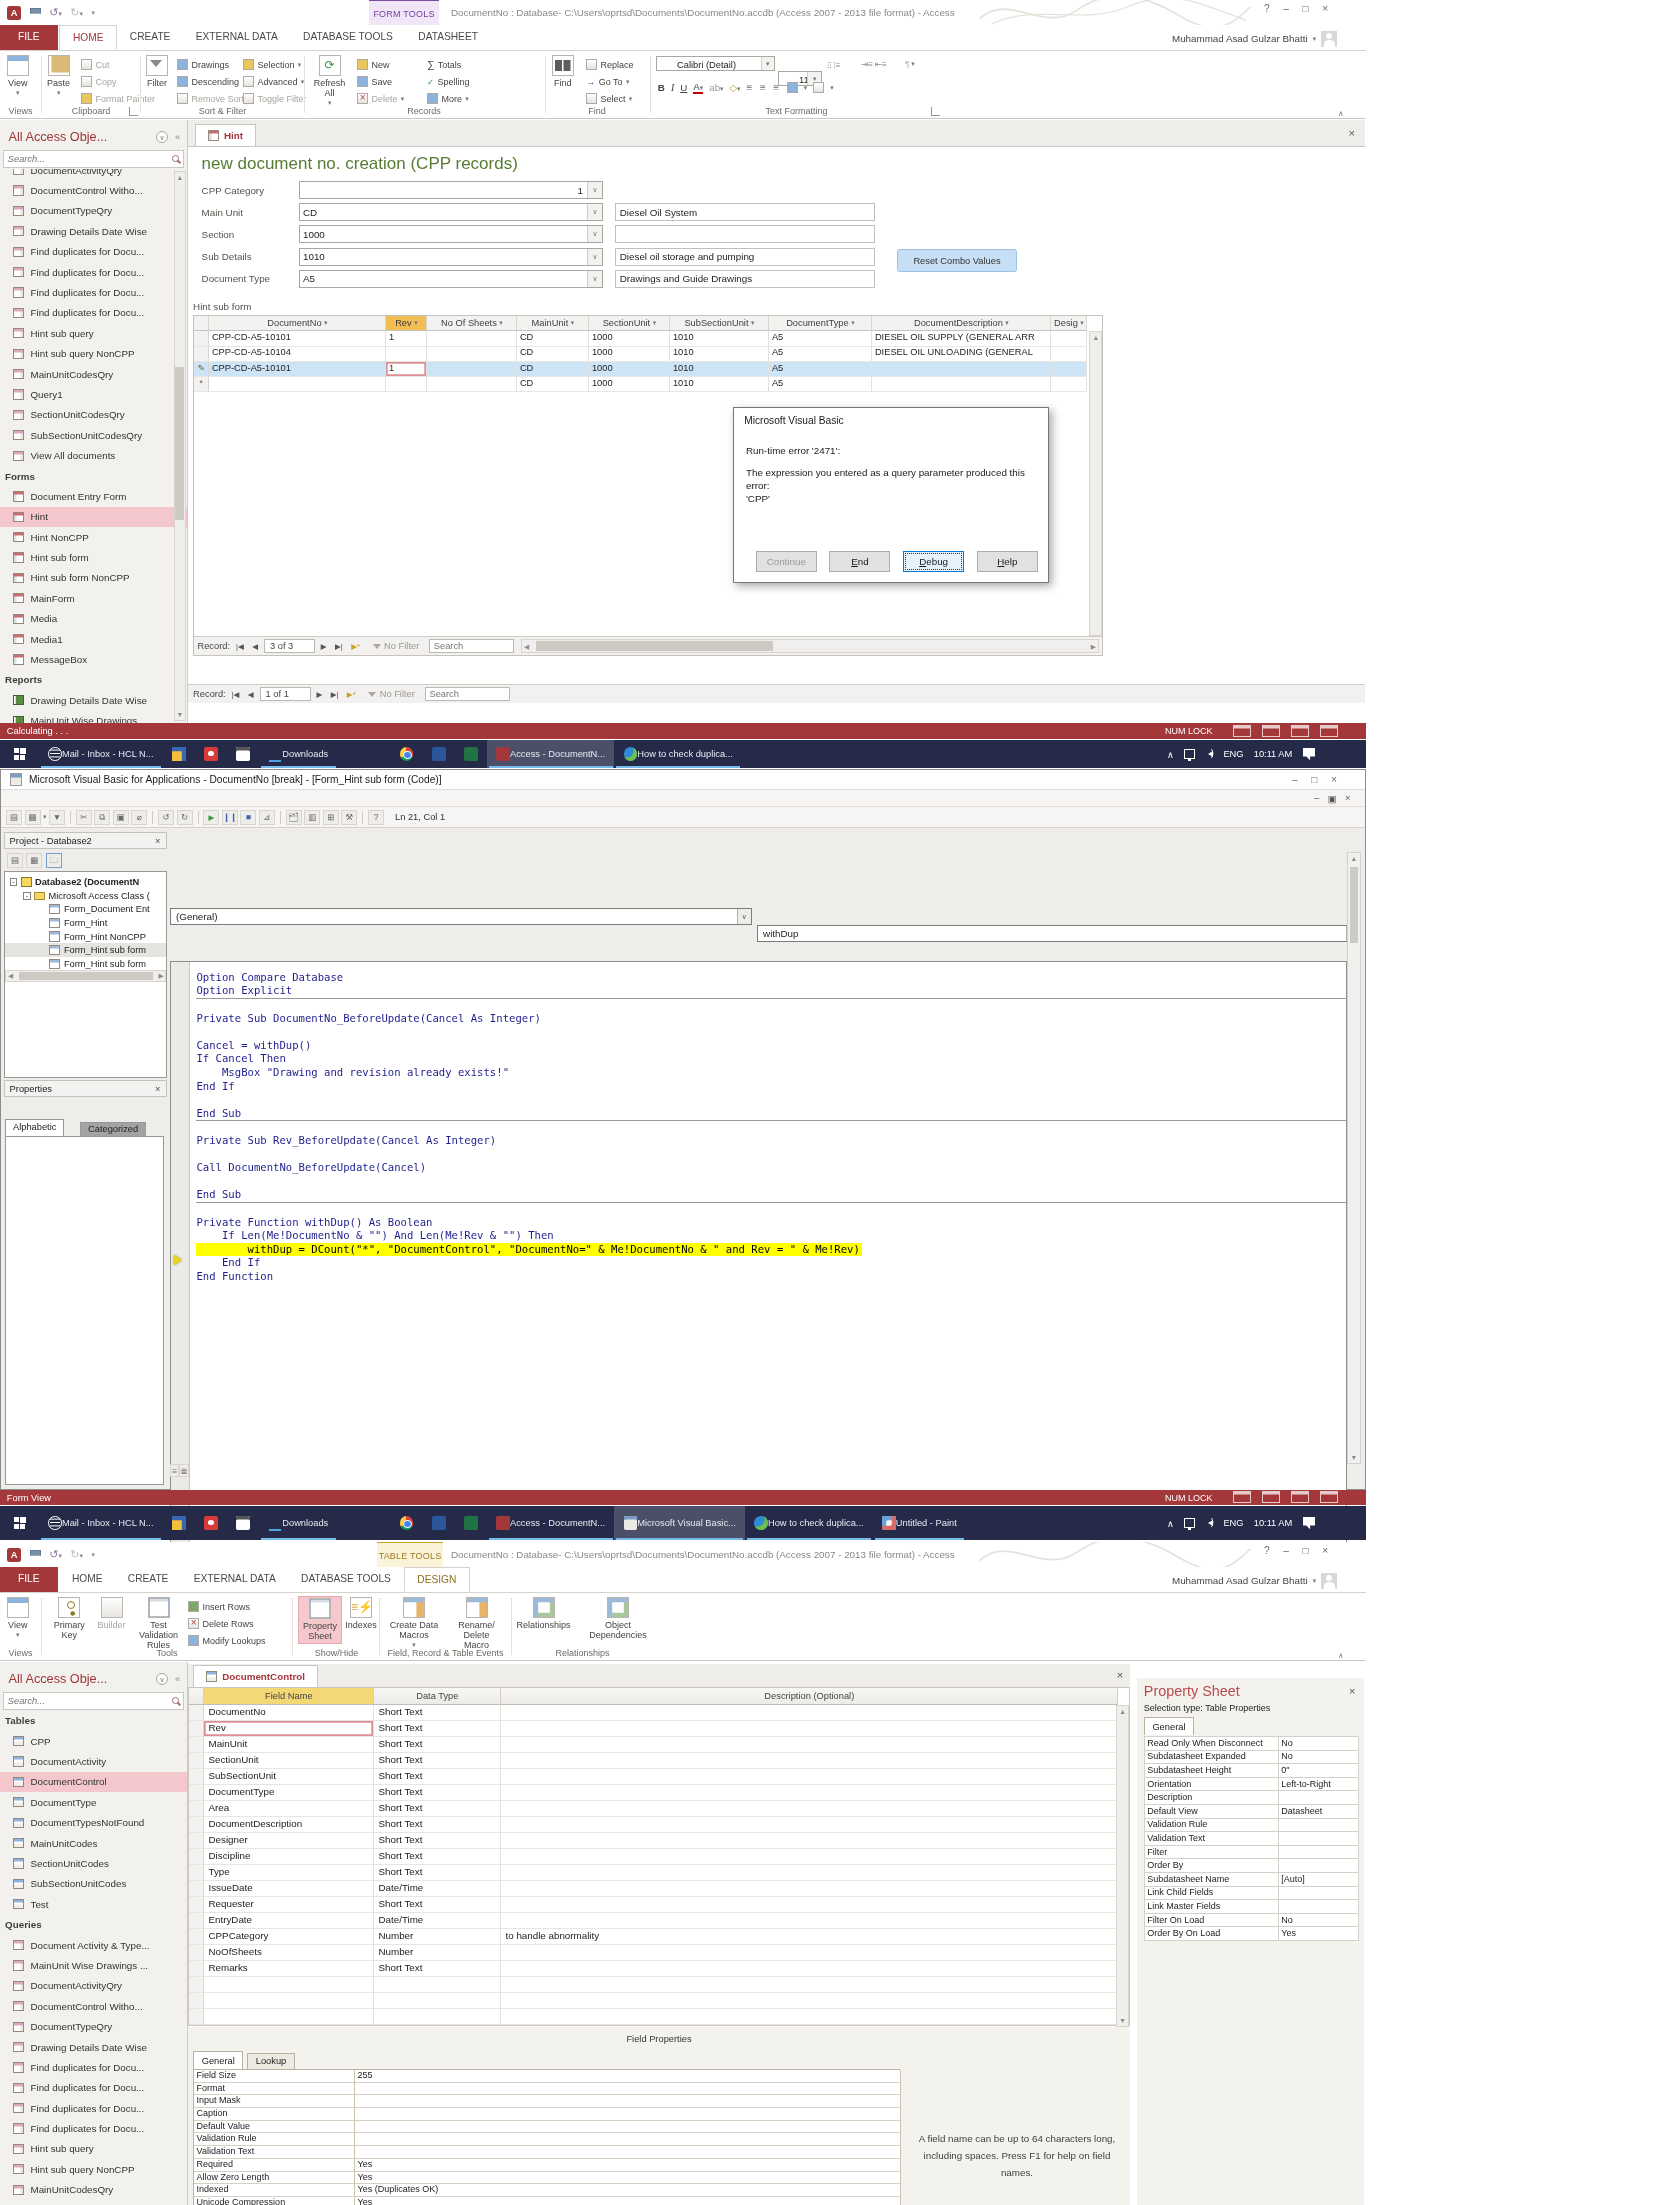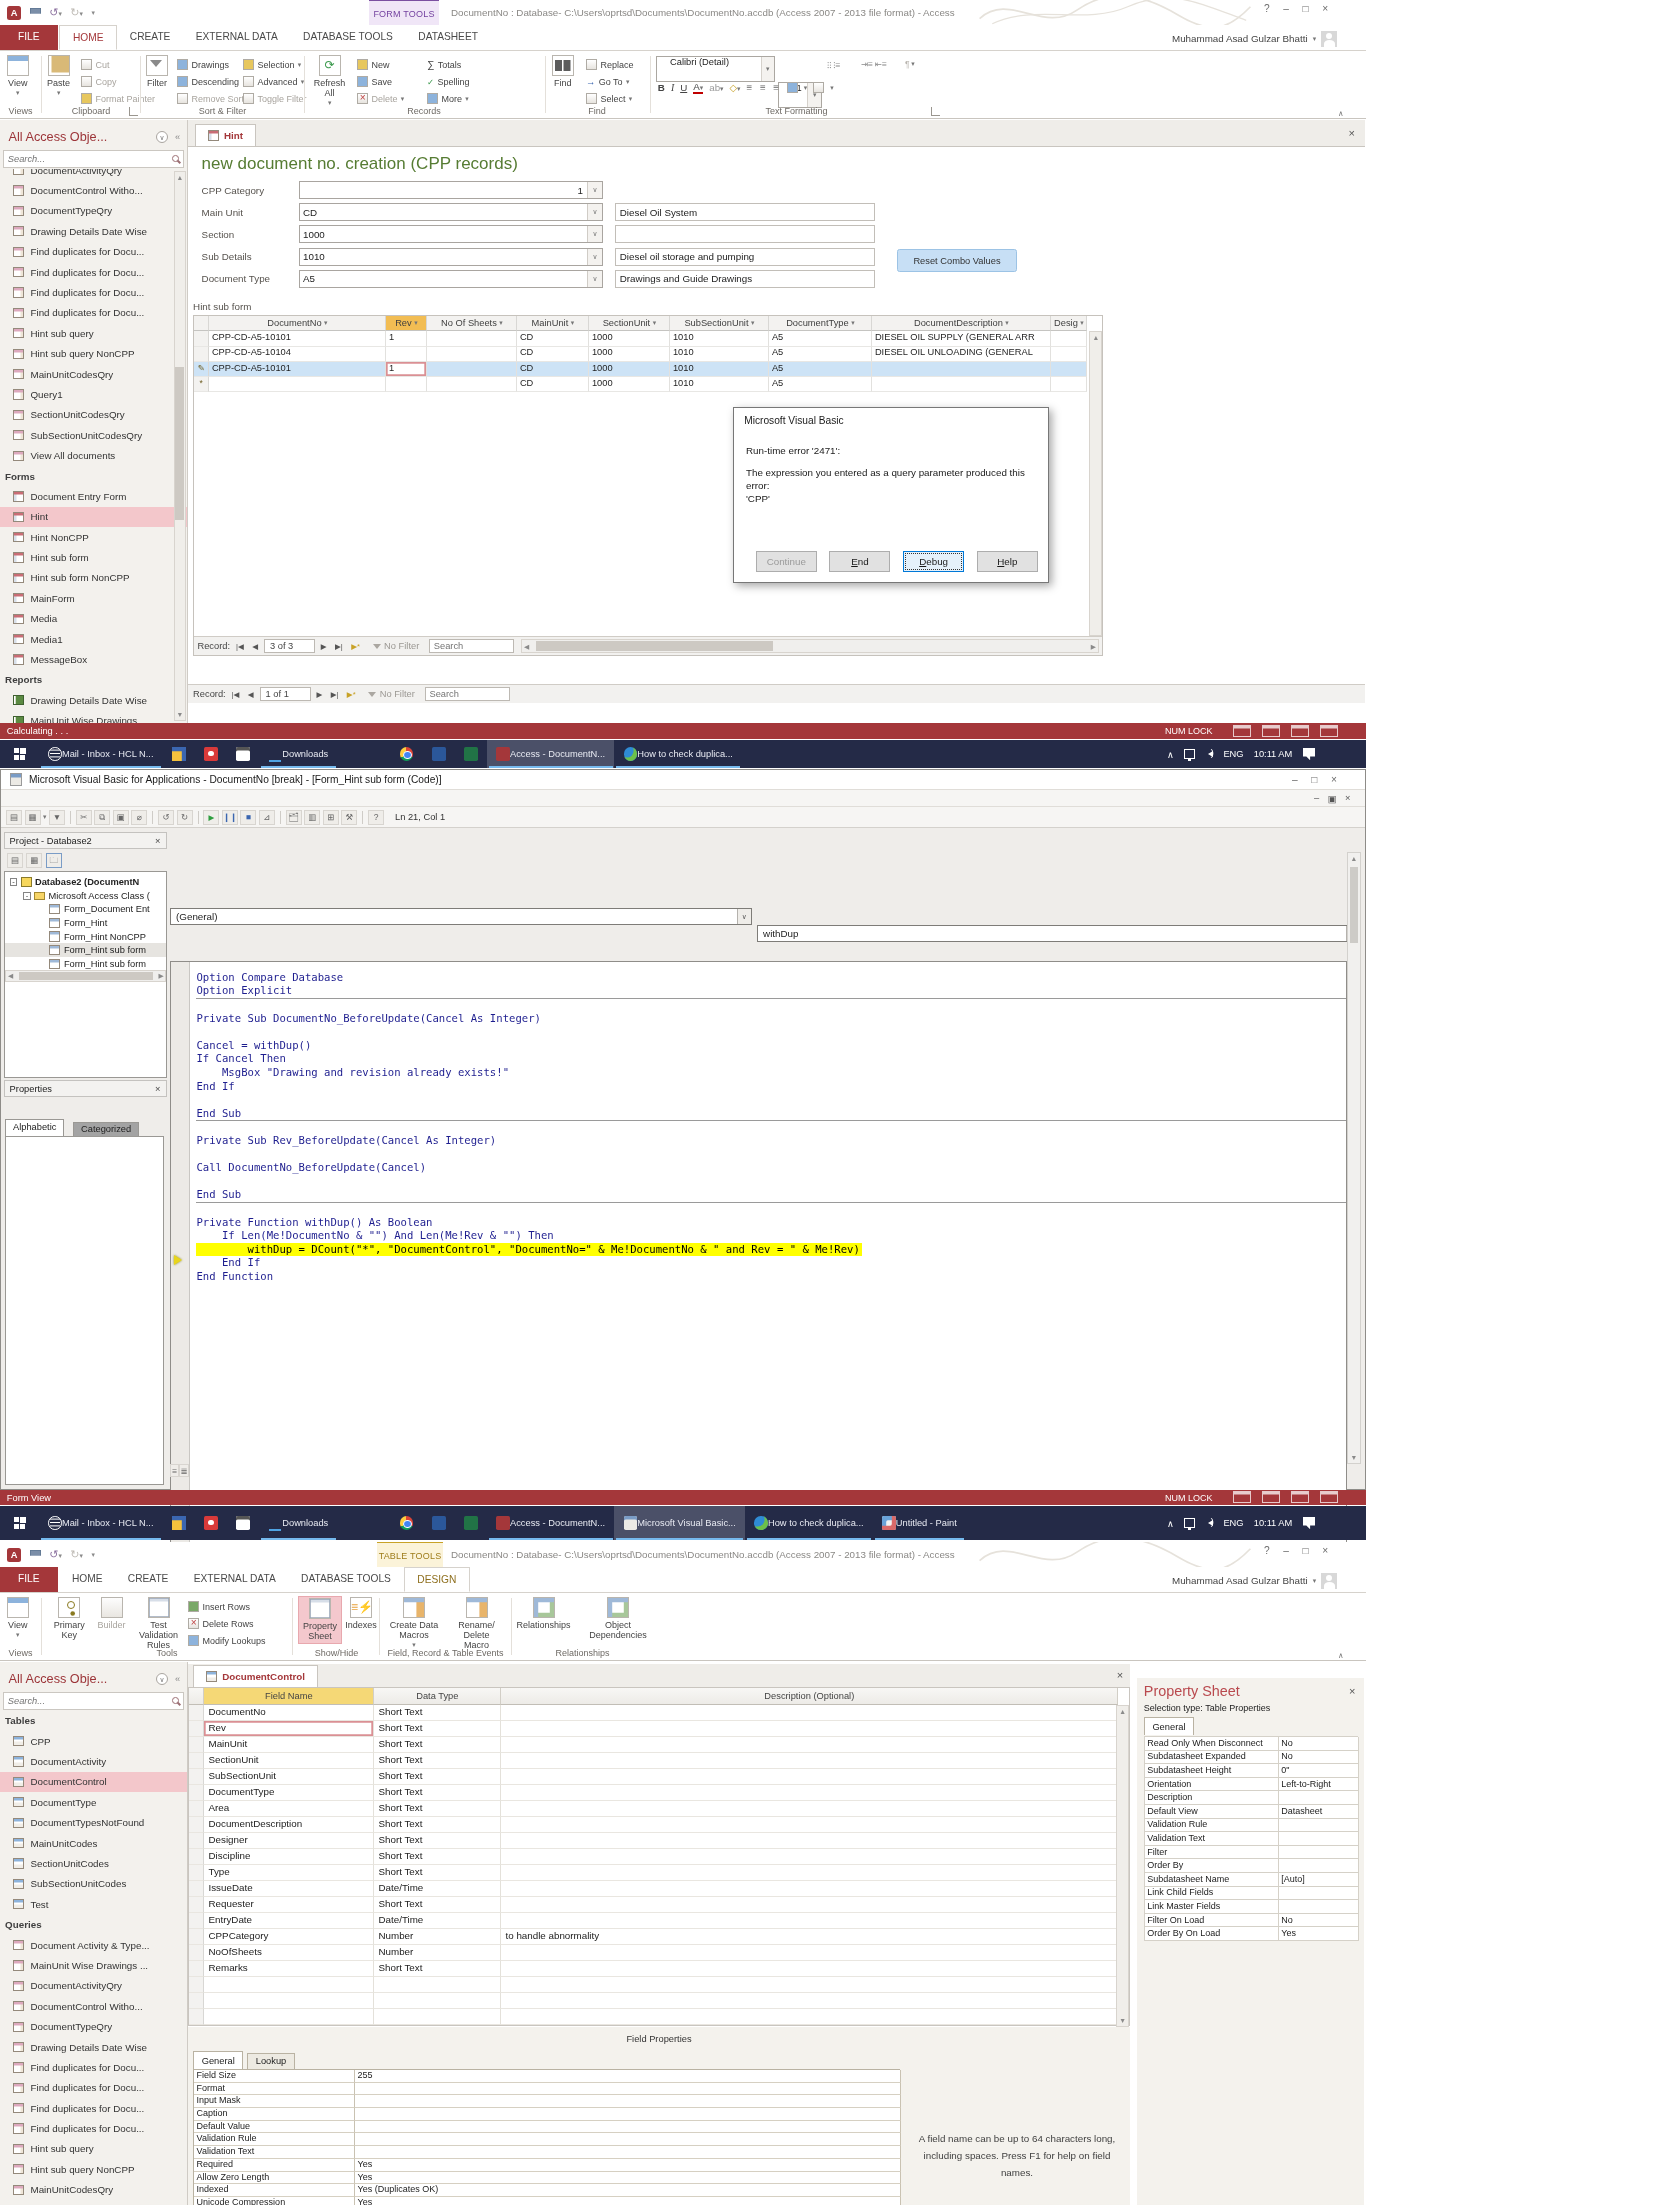--- a/index.html
+++ b/index.html
@@ -35,21 +35,21 @@
 .bi.paste{background:#D9B977;box-shadow:inset 2.5px -2.5px 0 #fff}
 .bi.filter{background:#fff}.bi.filter:after{content:"";position:absolute;left:3.4px;top:3.4px;border-left:6.8px solid transparent;border-right:6.8px solid transparent;border-top:7.6px solid #8a8a8a}
 .bi.refresh{background:#fff;color:#3E9B4F;font-size:12px;text-align:center;line-height:18.7px}
 .bi.find{background:#fff}.bi.find:after{content:"";position:absolute;left:2.5px;top:4.2px;width:6.8px;height:10.2px;background:#5c5c5c;box-shadow:8.5px 0 0 #5c5c5c}
 .bi.key{background:#fff}.bi.key:after{content:"";position:absolute;left:7.6px;top:2.5px;width:6px;height:6px;border:1.7px solid #8a7a20;border-radius:50%;box-shadow:1.7px 8.5px 0 -1.7px #8a7a20}
 .bi.psheet{background:#fff;box-shadow:inset 0 0 0 0.8px #9aa7b8,inset 0 3.4px 0 #D7DEE8}
 .bi.flash{background:#fff;color:#E8A33D;font-weight:bold;font-size:12px;line-height:18.7px;text-align:center}
 .bi.tblu{background:#fff;box-shadow:inset 0 4.2px 0 #9FB9D8,inset -7.6px 0 0 #E8B46A}
 .bi.rel{background:#fff;box-shadow:inset 4.2px 4.2px 0 #9FB9D8,inset -4.2px -4.2px 0 #A8C79A}
 .si{width:11px;height:11px;flex:none;border:0.8px solid #AFABA4;background:linear-gradient(#fff,#E7E4DF);position:relative}.si.grn{background:#7AA868}.si.blu{background:#8DB3DC}.si.yel{background:#E7C75E}.si.x:after{content:"×";position:absolute;left:1.7px;top:-2.5px;color:#C04545;font-size:10.2px}
-.combo{border:0.8px solid #ABA7A1;background:#fff;height:26px;font-size:9.3px;display:flex;align-items:flex-start;padding-left:13px;position:relative;color:#222}
+.combo{border:0.8px solid #ABA7A1;background:#fff;height:15px;font-size:9.3px;display:flex;align-items:flex-end;padding-left:20px;position:relative;color:#222}
 .combo .cdd{position:absolute;right:0;top:0;bottom:0;width:13.6px;border-left:0.8px solid #D5D1CB;background:#F4F2EF;color:#777;font-size:6.8px;display:flex;align-items:center;justify-content:center}
 .fmt{display:flex;align-items:center;gap:1.7px;font-size:9.8px;color:#444}
 .bb{font-weight:bold}.ii{font-style:italic;font-family:"Liberation Serif",serif}.uu{text-decoration:underline}
 .Ared{color:#444;border-bottom:2.5px solid #C00000;line-height:9.3px}
 .launch{width:8.5px;height:8.5px;border-left:0.8px solid #9a968f;border-bottom:0.8px solid #9a968f;position:absolute;right:2.5px;bottom:2.5px}
 
 .npane{background:#F3F1ED;border-right:0.8px solid #CFCBC5}
 .nphead{display:flex;align-items:center;justify-content:space-between;padding:0 6.8px 0 8.5px;color:#9C3438;font-size:12.7px}
 .npctl{display:flex;gap:6.8px;color:#8a8a8a;font-size:9.3px;align-items:center}
 .circ{width:12.7px;height:12.7px;border:0.8px solid #A9A5A0;border-radius:50%;font-size:6.8px;text-align:center;line-height:11px;color:#777;background:#fff}
@@ -162,21 +162,21 @@
 .vtree{background:#fff;border:0.8px solid #9A9894;font-size:9.3px;overflow:hidden}
 .vtrow{height:13.6px;display:flex;align-items:center;gap:3.4px;white-space:nowrap;overflow:hidden}
 .vtrow.b .tlbl{font-weight:bold}
 .vtrow.cur{background:#E6E4E0}
 .vtrow.i0{padding-left:5.1px}.vtrow.i1{padding-left:18.7px}.vtrow.i2{padding-left:34px}
 .exp{width:7.6px;height:7.6px;border:0.8px solid #848484;font-size:7.6px;line-height:6px;text-align:center;color:#333;background:#fff;flex:none}
 .exp:empty{visibility:hidden}
 .oi.vproj{background:#F7D75C;border-color:#8A7A2A}
 .oi.vfolder{background:#F7D567;border-color:#A58A31;height:8.5px}
 .oi.vform{box-shadow:inset 0 2.5px 0 #9FB9D8}
-.vtabs{display:flex;gap:9px;align-items:flex-end;font-size:9.3px}
+.vtabs{display:flex;gap:16px;align-items:flex-end;font-size:9.3px}
 .vtab{border:0.8px solid #9A9894;border-bottom:none;background:#a3a3a3;padding:1.7px 6.8px}
 .vtab.on{background:#fff;height:17px}
 .vlist{background:#fff;border:0.8px solid #9A9894}
 .vcombo{background:#fff;border:0.8px solid #7E7C78;height:17px;font-size:9.8px;display:flex;align-items:center;padding:0 17px 0 5.1px;position:relative}
 .vcombo .cdd{position:absolute;right:0;top:0;bottom:0;width:14.4px;border-left:0.8px solid #B5B2AD;background:#EFEDE9;color:#555;font-size:6.8px;display:flex;align-items:center;justify-content:center}
 .codebox{background:#fff;border:0.8px solid #8F8D89;display:flex;position:relative;overflow:hidden}
 .cmargin{width:18.7px;background:#ECEAE6;border-right:0.8px solid #C9C7C3;flex:none}
 .codelines{flex:1;padding:8.5px 0 0 6.8px;font-family:"DejaVu Sans Mono",monospace;font-size:10.6px;color:#1E1E8F;overflow:hidden}
 .cl{height:13.6px;line-height:13.6px;white-space:pre}
 .cl.sep{border-top:0.8px solid #9A9A9A}

